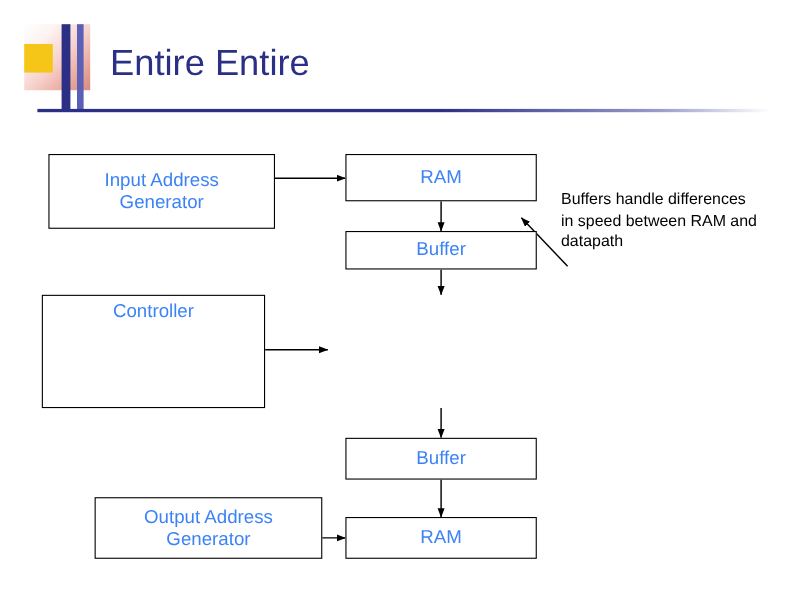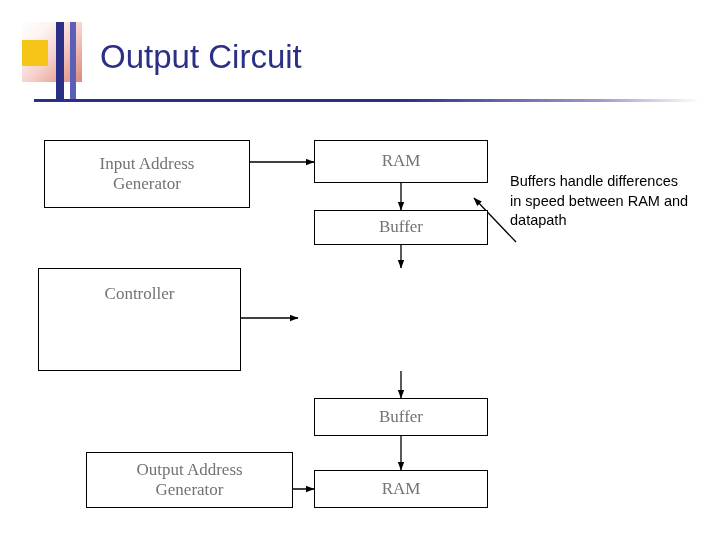--- a/index.html
+++ b/index.html
@@ -70,32 +70,32 @@
     height: 3px;
     background: linear-gradient(to right, #2b2f86 0%, #2b2f86 55%, #9a9ccd 85%, #ffffff 100%);
   }
 
   
   .box {
     position: absolute;
     border: 1px solid #000000;
     background: #ffffff;
     box-sizing: border-box;
-    font-family: Liberation Serif, serif;
+    font-family: Liberation Sans, sans-serif;
     font-size: 17px;
-    color: #737373;
+    color: #3b82f6;
     display: flex;
     align-items: center;
     justify-content: center;
     text-align: center;
     line-height: 1.2;
   }
   .box.top-align {
     align-items: flex-start;
-    padding-top: 15px;
+    padding-top: 4px;
   }
 
   .note {
     position: absolute;
     font-family: "Liberation Sans", sans-serif;
     font-size: 14.5px;
     color: #000000;
     line-height: 1.35;
     width: 180px;
   }
@@ -112,21 +112,21 @@
 </head>
 <body>
 
 <div id="slide">
 
   <div class="deco deco-grad"></div>
   <div class="deco deco-yellow"></div>
   <div class="deco deco-blue-a"></div>
   <div class="deco deco-blue-b"></div>
 
-  <div class="title">Output Circuit</div>
+  <div class="title">Entire Entire</div>
   <div class="title-rule"></div>
 
   <svg class="wires" viewBox="0 0 720 540">
     <defs>
       <marker id="arrow" markerWidth="9" markerHeight="9" refX="8" refY="3.2" orient="auto" markerUnits="userSpaceOnUse">
         <path d="M0,0 L8.5,3.2 L0,6.4 z" fill="#000000"></path>
       </marker>
     </defs>
 
     <line x1="250" y1="162" x2="314" y2="162" stroke="#000" stroke-width="1.3" marker-end="url(#arrow)"></line>

